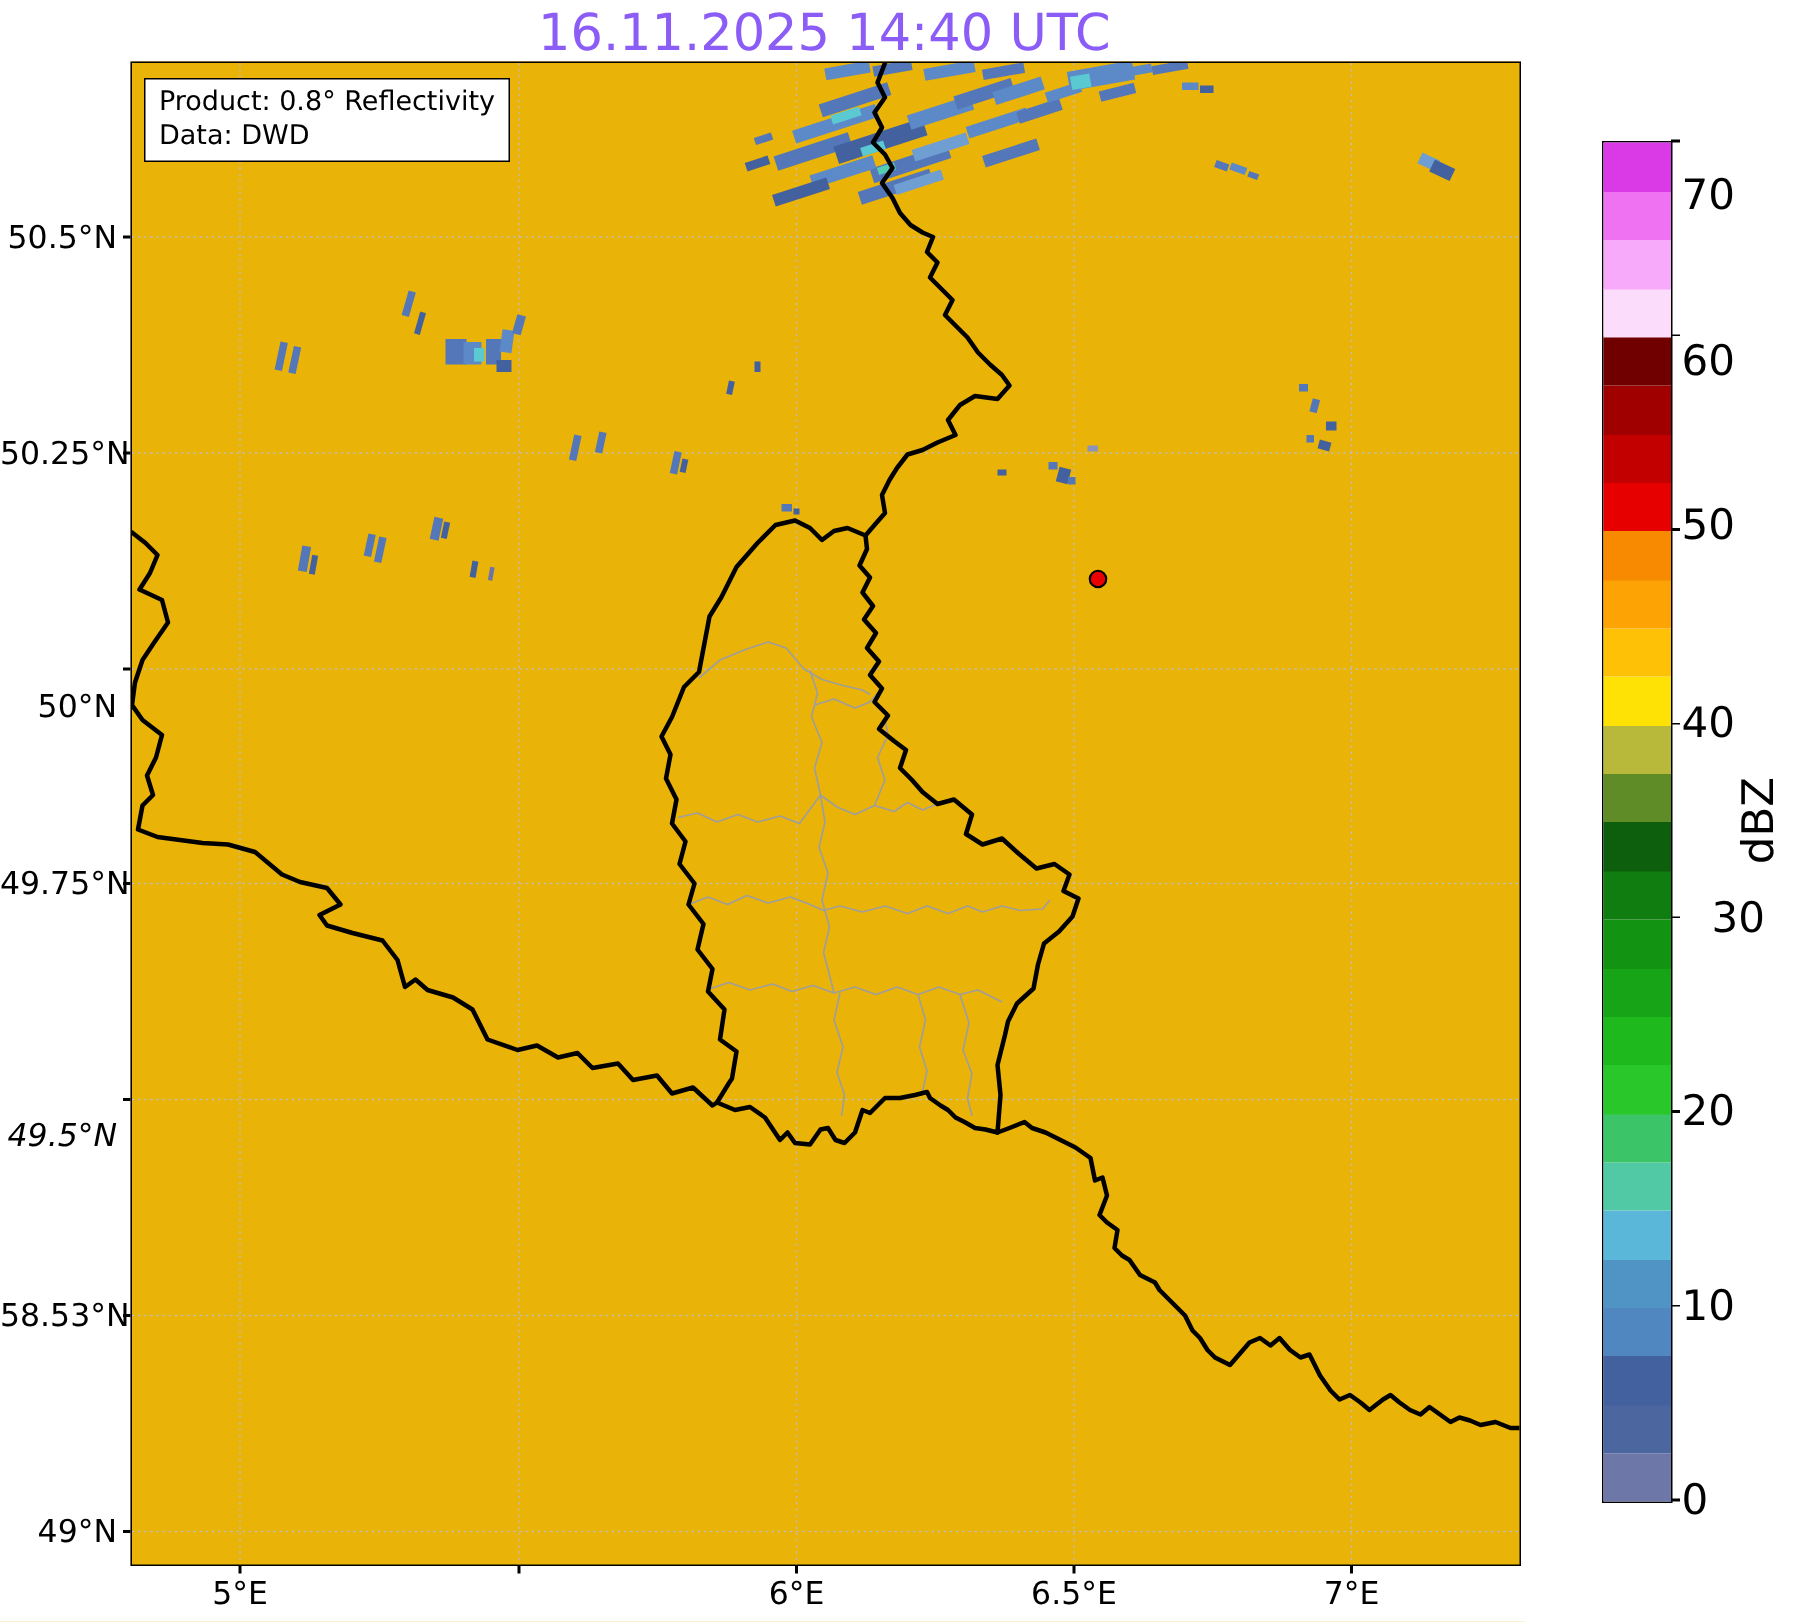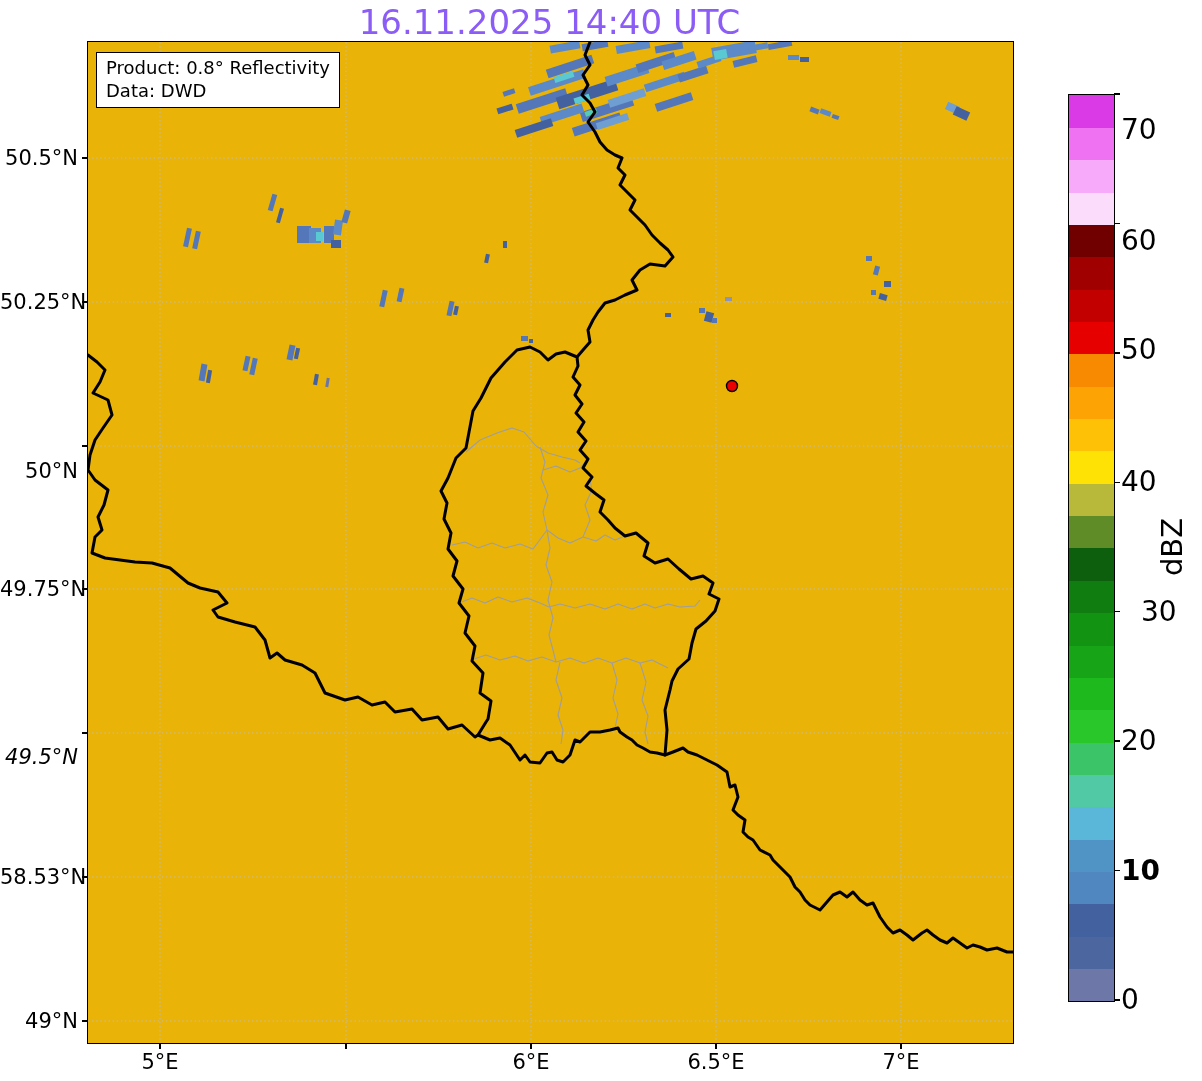--- a/index.html
+++ b/index.html
@@ -214,21 +214,21 @@
       <div class="cbseg" style="background: rgb(112, 0, 0); top: 14.2857%; height: 3.62143%;"></div>
       <div class="cbseg" style="background: rgb(251, 220, 250); top: 10.7143%; height: 3.62143%;"></div>
       <div class="cbseg" style="background: rgb(247, 170, 249); top: 7.14286%; height: 3.62143%;"></div>
       <div class="cbseg" style="background: rgb(238, 114, 242); top: 3.57143%; height: 3.62143%;"></div>
       <div class="cbseg" style="background: rgb(217, 58, 230); top: 0%; height: 3.62143%;"></div>
     </div>
   <div id="cbticks">
       <div class="tick" style="left: 1114px; top: 999.25px; width: 6px; height: 1.5px;"></div>
       <div class="cblab" style="top: 983px;">0</div>
       <div class="tick" style="left: 1114px; top: 869.821px; width: 6px; height: 1.5px;"></div>
-      <div class="cblab" style="top: 853.571px; font-weight: bold;">10</div>
+      <div class="cblab" style="top: 853.571px;">10</div>
       <div class="tick" style="left: 1114px; top: 740.393px; width: 6px; height: 1.5px;"></div>
       <div class="cblab" style="top: 724.143px;">20</div>
       <div class="tick" style="left: 1114px; top: 610.964px; width: 6px; height: 1.5px;"></div>
       <div class="cblab" style="top: 594.714px; margin-left: 20px;">30</div>
       <div class="tick" style="left: 1114px; top: 481.536px; width: 6px; height: 1.5px;"></div>
       <div class="cblab" style="top: 465.286px;">40</div>
       <div class="tick" style="left: 1114px; top: 352.107px; width: 6px; height: 1.5px;"></div>
       <div class="cblab" style="top: 333px;">50</div>
       <div class="tick" style="left: 1114px; top: 222.679px; width: 6px; height: 1.5px;"></div>
       <div class="cblab" style="top: 224px;">60</div>

